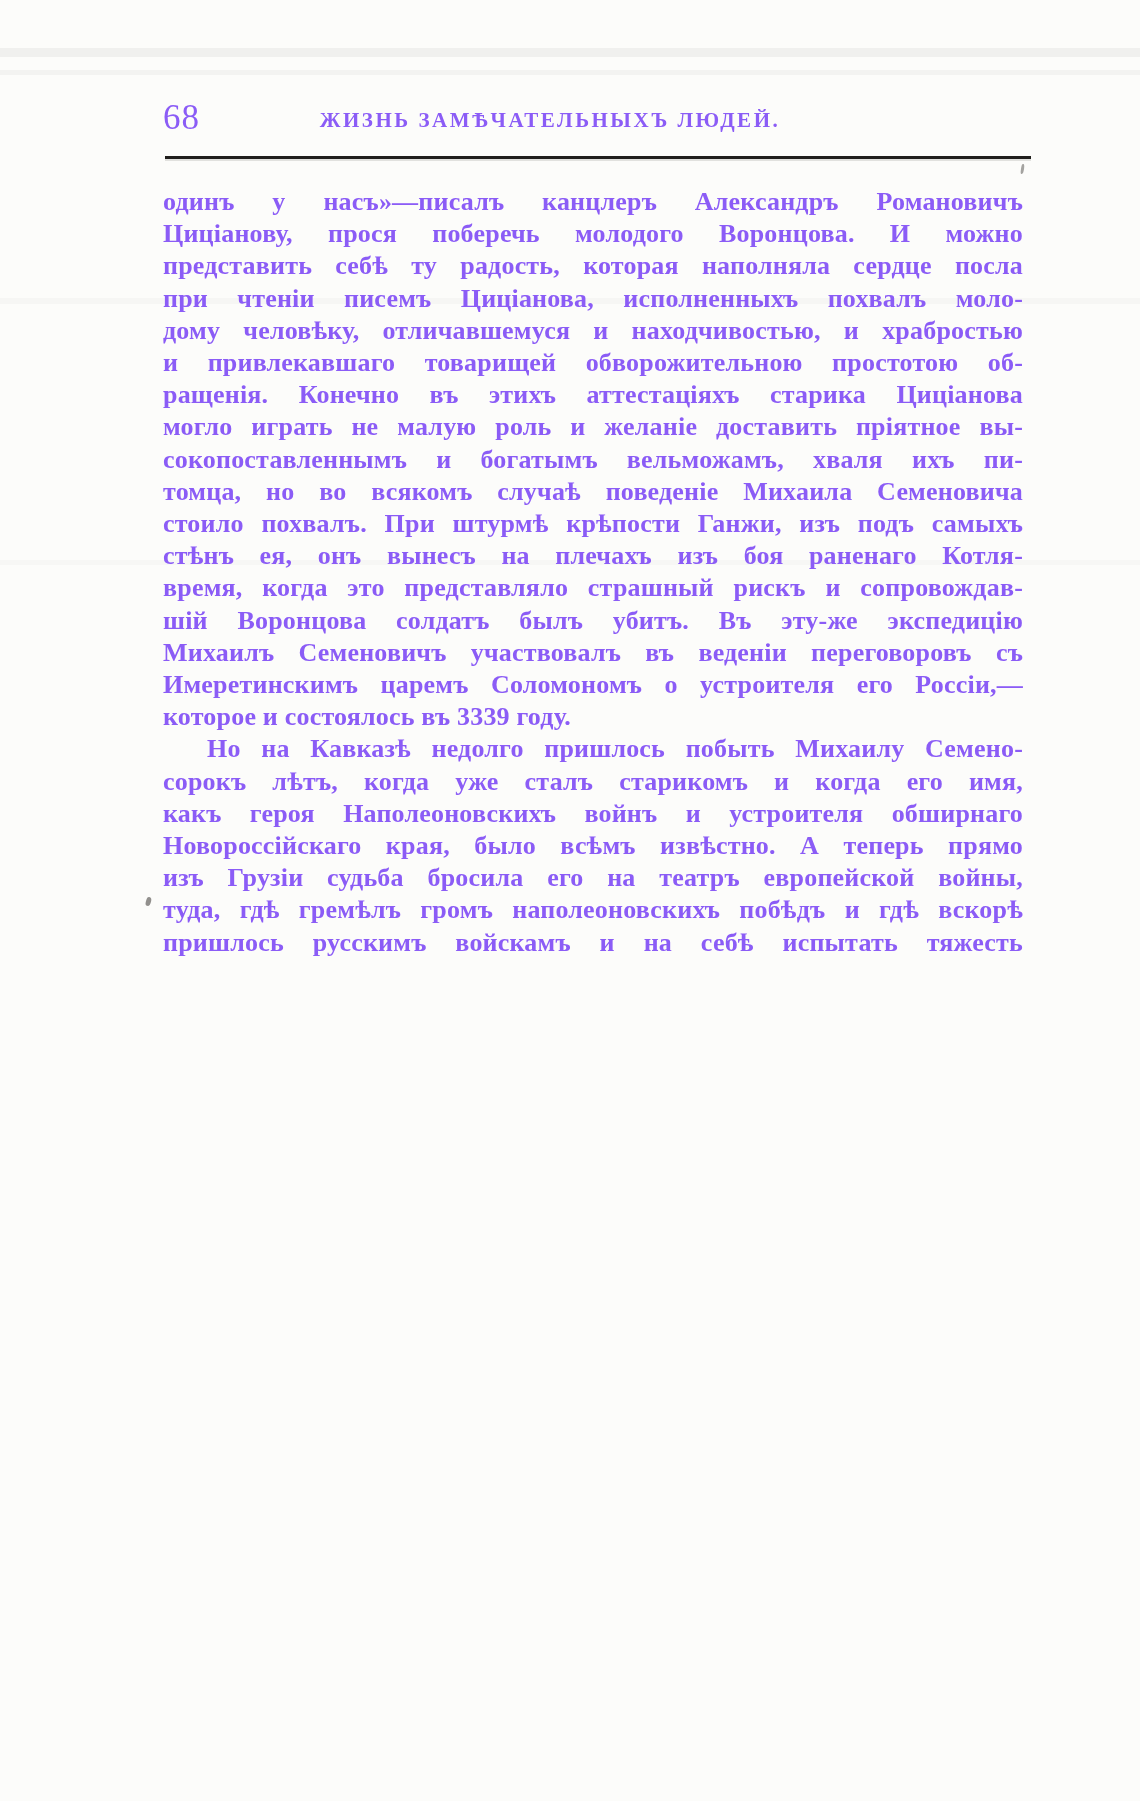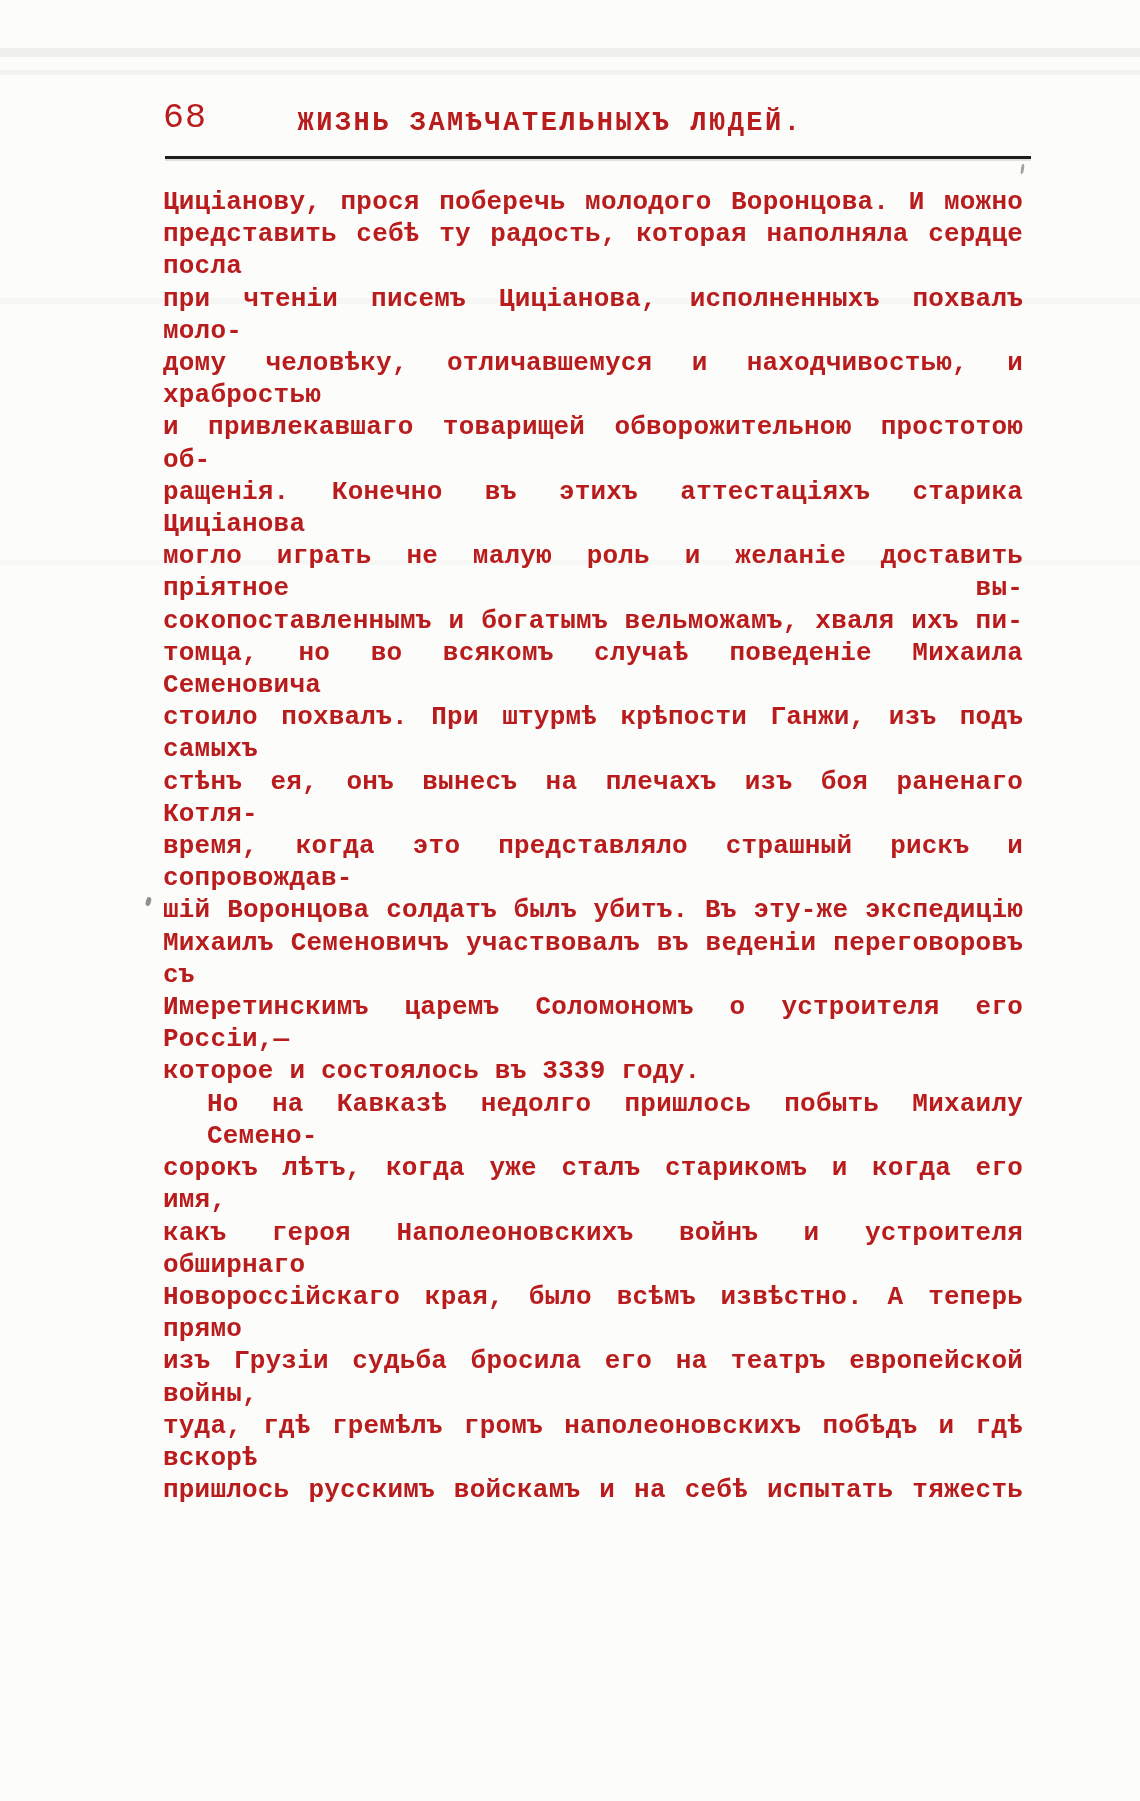--- a/index.html
+++ b/index.html
@@ -2,41 +2,41 @@
 <html><head>
 <meta charset="utf-8">
 <style>
   html,body{margin:0;padding:0;background:#e8e8e6;}
   .page{
     position:relative;
     width:1140px;height:1801px;
     margin:0 auto;
     background:#fcfcfa;
     overflow:hidden;
-    font-family:Liberation Mono, monospace;
-    color:#b91c1c;
+    font-family:Liberation Serif, serif;
+    color:#8b5cf6;
   }
   
   .streak{position:absolute;left:0;width:100%;background:#555;pointer-events:none;}
   .streak.s1{top:48px;height:9px;opacity:.07;}
   .streak.s2{top:70px;height:5px;opacity:.05;}
   .streak.s3{top:298px;height:6px;opacity:.035;}
   .streak.s4{top:560px;height:5px;opacity:.03;}
   .blob{position:absolute;background:#3a3733;border-radius:50% 50% 60% 40%;}
   .blob.margin-mark{left:146px;top:897px;width:5px;height:9px;opacity:.55;transform:rotate(14deg);}
   .blob.rule-tick{left:1021px;top:164px;width:3px;height:10px;opacity:.45;transform:rotate(8deg);}
 
   .page-number{
     position:absolute;left:163px;top:98px;
     font-size:35px;font-weight:400;letter-spacing:1px;
   }
   .running-title{
     position:absolute;left:120px;top:108px;width:860px;
     text-align:center;
-    font-size:27px;font-weight:bold;letter-spacing:2.5px;
+    font-size:21px;font-weight:bold;letter-spacing:2.5px;
     white-space:nowrap;
   }
   .header-rule{
     position:absolute;left:165px;top:156px;width:866px;height:3px;
     background:#201e1c;border:none;margin:0;
     box-shadow:0 2px 0 rgba(32,30,28,.12);
   }
 
   .text-column{
     position:absolute;left:163px;top:186px;width:860px;
@@ -65,20 +65,21 @@
   <div class="page-number">68</div>
 
   <div class="running-title">ЖИЗНЬ ЗАМѢЧАТЕЛЬНЫХЪ ЛЮДЕЙ.</div>
 
   <div class="header-rule"></div>
   <span class="blob rule-tick"></span>
   <span class="blob margin-mark"></span>
 
   <div class="text-column">
     <div class="paragraph">
+        <div class="line">одинъ у насъ»—писалъ канцлеръ Александръ Романовичъ</div>
         <div class="line">Циціанову, прося поберечь молодого Воронцова. И можно</div>
         <div class="line">представить себѣ ту радость, которая наполняла сердце посла</div>
         <div class="line">при чтеніи писемъ Циціанова, исполненныхъ похвалъ моло-</div>
         <div class="line">дому человѣку, отличавшемуся и находчивостью, и храбростью</div>
         <div class="line">и привлекавшаго товарищей обворожительною простотою об-</div>
         <div class="line">ращенія. Конечно въ этихъ аттестаціяхъ старика Циціанова</div>
         <div class="line">могло играть не малую роль и желаніе доставить пріятное вы-</div>
         <div class="line">сокопоставленнымъ и богатымъ вельможамъ, хваля ихъ пи-</div>
         <div class="line">томца, но во всякомъ случаѣ поведеніе Михаила Семеновича</div>
         <div class="line">стоило похвалъ. При штурмѣ крѣпости Ганжи, изъ подъ самыхъ</div>

